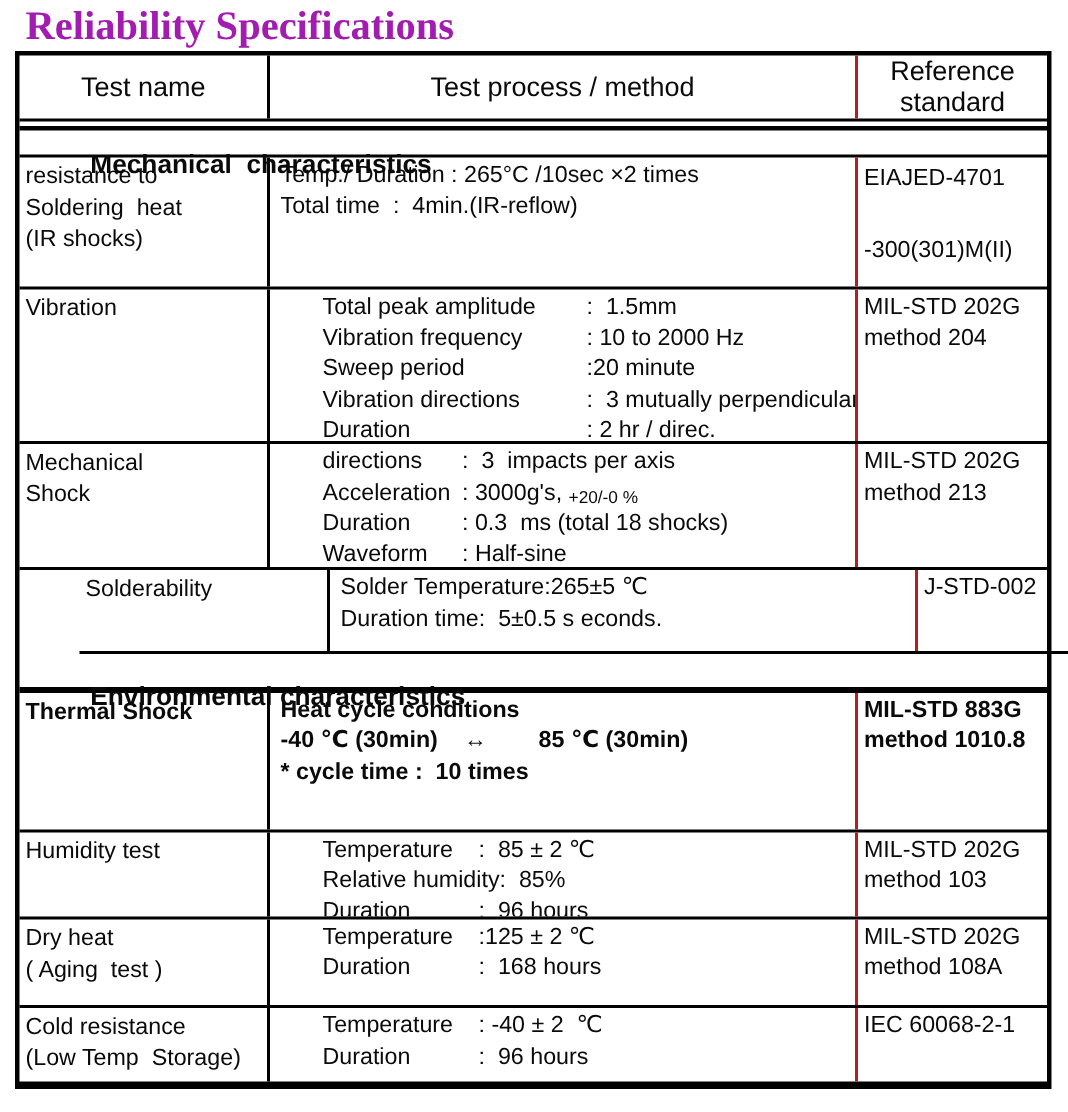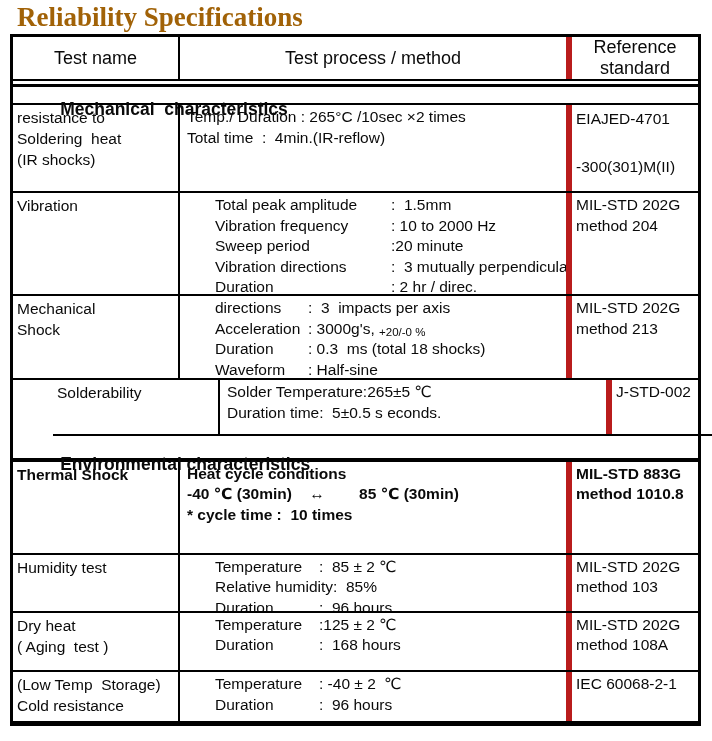--- a/index.html
+++ b/index.html
@@ -9,33 +9,33 @@
     width: 712px; height: 741px;
     background: #ffffff;
     color: #0a0a0a;
     font-family: "Liberation Sans", "DejaVu Sans", sans-serif;
     overflow: hidden;
   }
   .title {
     position: absolute; left: 17px; top: 2px;
     font-family: "Liberation Serif", "DejaVu Serif", serif;
     font-weight: bold; font-size: 27px; letter-spacing: 0px;
-    color: #a16207;
+    color: #a21caf;
   }
   .rtable {
     position: absolute; left: 10px; top: 34px;
     width: 691px; height: 692px;
     border: 3px solid #000;
     border-bottom: 5px solid #000;
     background: #fff;
     display: flex; flex-direction: column;
   }
   .row { display: flex; width: 100%; }
   .c1 { flex: 0 0 167px; border-right: 2px solid #000; padding: 2px 2px 0 4px; overflow: hidden; }
-  .c2 { flex: 1 1 auto; border-right: 6px solid #b91c1c; padding: 2px 2px 0 7px; overflow: hidden; }
+  .c2 { flex: 1 1 auto; border-right: 2px solid #b91c1c; padding: 2px 2px 0 7px; overflow: hidden; }
   .c3 { flex: 0 0 126px; padding: 2px 1px 12px 4px; overflow: hidden; }
   .hdr { height: 46px; border-bottom: 2px solid #000; font-size: 18px; }
   .hdr .c1, .hdr .c2, .hdr .c3 {
     display: flex; flex-direction: column;
     align-items: center; justify-content: center;
     padding: 0; line-height: 21px;
   }
   .gap { height: 3px; flex: 0 0 3px; }
   .sec {
     display: block;
@@ -228,22 +228,22 @@
         </div>
       </div>
       <div class="c3">
         <div class="ln">MIL-STD 202G</div>
         <div class="ln">method 108A</div>
       </div>
     </div>
 
     <div class="row drow r8">
       <div class="c1">
+        <div class="ln">Cold resistance</div>
         <div class="ln">(Low Temp  Storage)</div>
-        <div class="ln">Cold resistance</div>
       </div>
       <div class="c2">
         <div class="ln lv">
           <span class="lbl">Temperature</span><span>: -40 ± 2  ℃</span>
         </div>
         <div class="ln lv">
           <span class="lbl">Duration</span><span>:  96 hours</span>
         </div>
       </div>
       <div class="c3">

